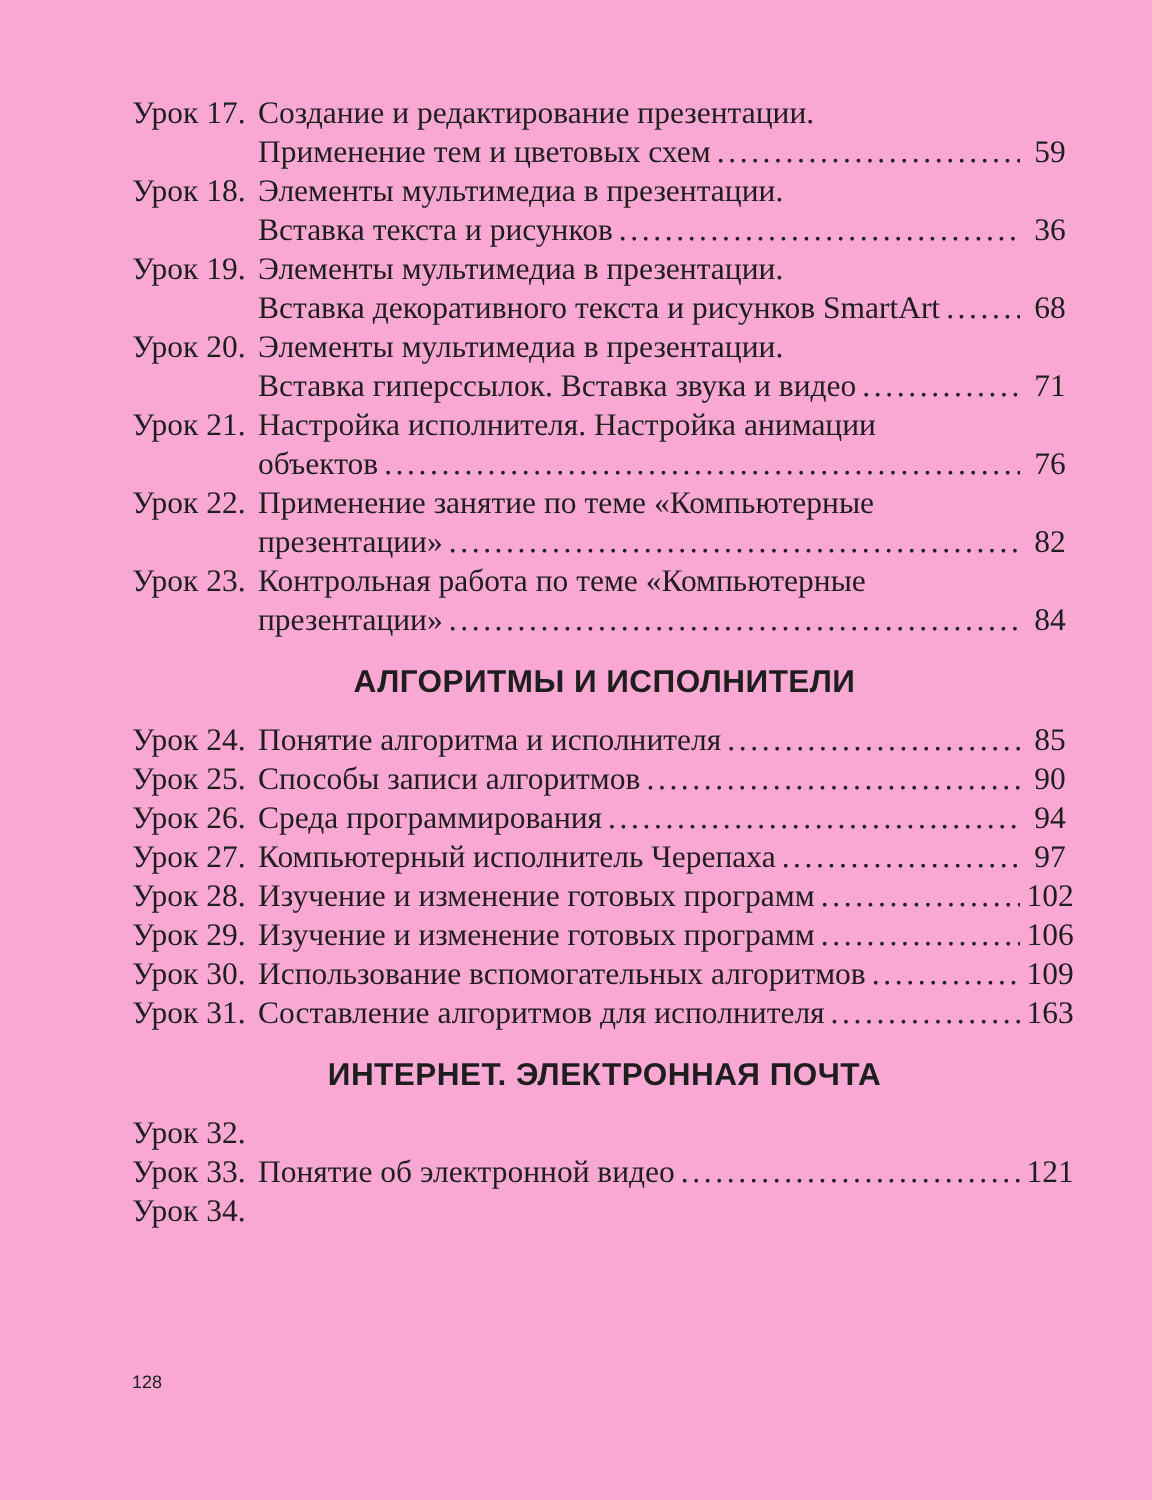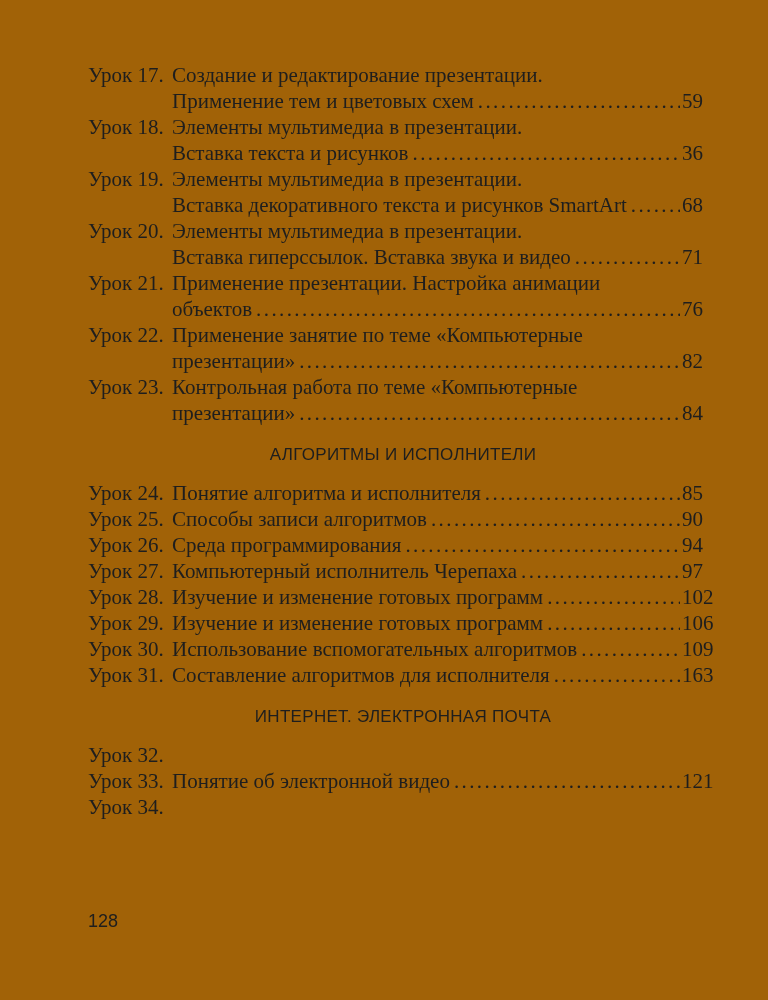--- a/index.html
+++ b/index.html
@@ -11,21 +11,21 @@
     height: 1000px;
     background: #ffffff;
     font-family: "Liberation Serif", serif;
     color: #1e1e1e;
     overflow: hidden;
   }
   .page-canvas {
     position: relative;
     width: 768px;
     height: 1000px;
-    background: #a16207;
+    background: #f9a8d4;
   }
   .toc {
     position: absolute;
     left: 88px;
     top: 62px;
     width: 630px;
     font-size: 21px;
     line-height: 26px;
   }
   .entry {
@@ -60,37 +60,37 @@
     margin-left: 4px;
     margin-right: 2px;
   }
   .dots::after {
     content: "......................................................................................................................................";
     letter-spacing: 2.4px;
   }
   .pnum {
     flex: 0 0 auto;
     min-width: 36px;
-    text-align: left;
+    text-align: center;
   }
   .section-heading {
     font-family: "Liberation Sans", sans-serif;
-    font-weight: 400;
-    font-size: 17px;
+    font-weight: 700;
+    font-size: 21px;
     line-height: 26px;
     letter-spacing: 0.3px;
     text-align: center;
     margin: 16px 0 12px 0;
   }
   .folio {
     position: absolute;
     left: 88px;
     top: 910px;
     font-family: "Liberation Sans", sans-serif;
-    font-size: 18px;
+    font-size: 12px;
     line-height: 22px;
     color: #1e1e1e;
   }
 </style>
 </head>
 <body>
 
 <div class="page-canvas">
   <div class="toc">
 
@@ -147,21 +147,21 @@
             <span class="dots"></span>
             <span class="pnum">71</span>
           </span>
       </span>
     </div>
 
     <div class="entry">
       <span class="label">Урок 21.</span>
       <span class="cols">
         <span class="line">
-            <span class="t">Применение презентации. Настройка анимации</span>
+            <span class="t">Настройка исполнителя. Настройка анимации</span>
           </span>
         <span class="line">
             <span class="t">объектов</span>
             <span class="dots"></span>
             <span class="pnum">76</span>
           </span>
       </span>
     </div>
 
     <div class="entry">

